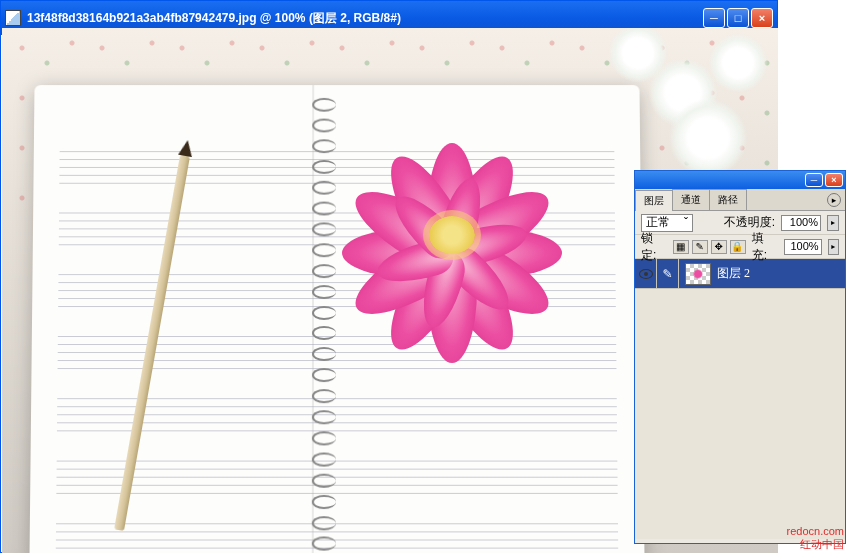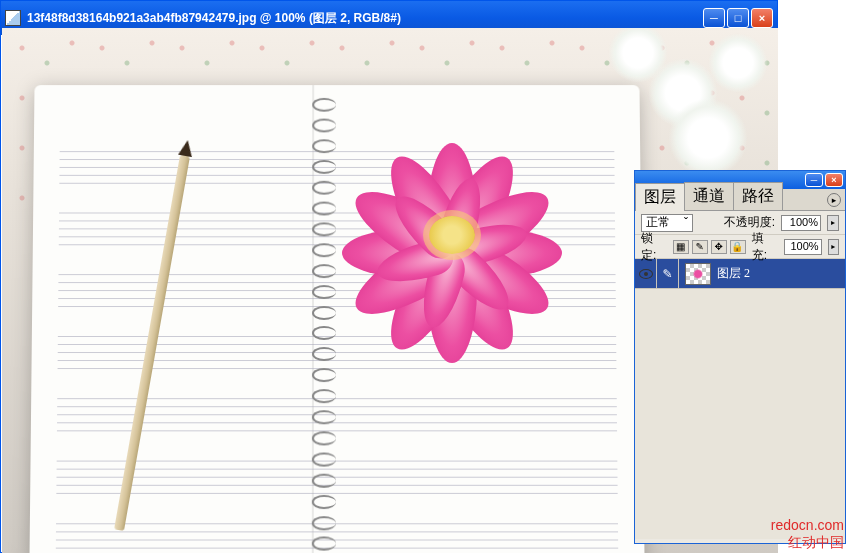--- a/index.html
+++ b/index.html
@@ -216,21 +216,21 @@
     .panel-titlebar .win-btn { width: 18px; height: 14px; font-size: 9px; }
     .panel-tabs {
       display: flex;
       height: 22px;
       background: #dcd8ce;
       border-bottom: 1px solid #999;
       align-items: flex-end;
     }
     .panel-tab {
       padding: 3px 8px;
-      font-size: 16px;
+      font-size: 10px;
       border: 1px solid #999;
       border-bottom: none;
       background: #dcd8ce;
       margin-right: -1px;
       text-align: center;
     }
     .panel-tab.active { background: #ece9e2; position: relative; top: 1px; }
     .panel-menu {
       position: absolute;
       right: 4px; top: 22px;
@@ -344,21 +344,21 @@
     .layer-lock {
       margin-left: auto; margin-right: 8px;
       width: 10px; height: 12px;
       border: 1px solid #777;
       border-radius: 2px 2px 0 0;
       background: #d6d2c8;
     }
     .watermark {
       position: absolute;
       right: 4px; bottom: 2px;
-      font-size: 14px;
+      font-size: 11px;
       color: #e02a2a;
       text-align: right;
       line-height: 1.2;
     }
   </style>
 </head>
 <body>
 
 <div class="doc-window">
   <div class="titlebar">

